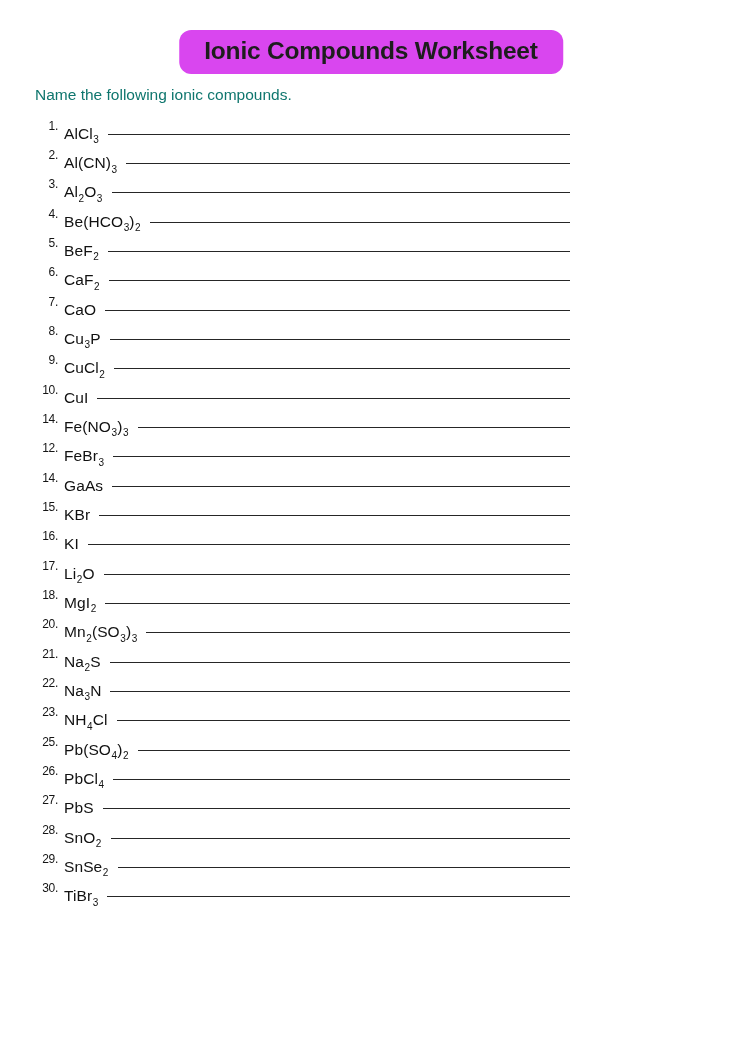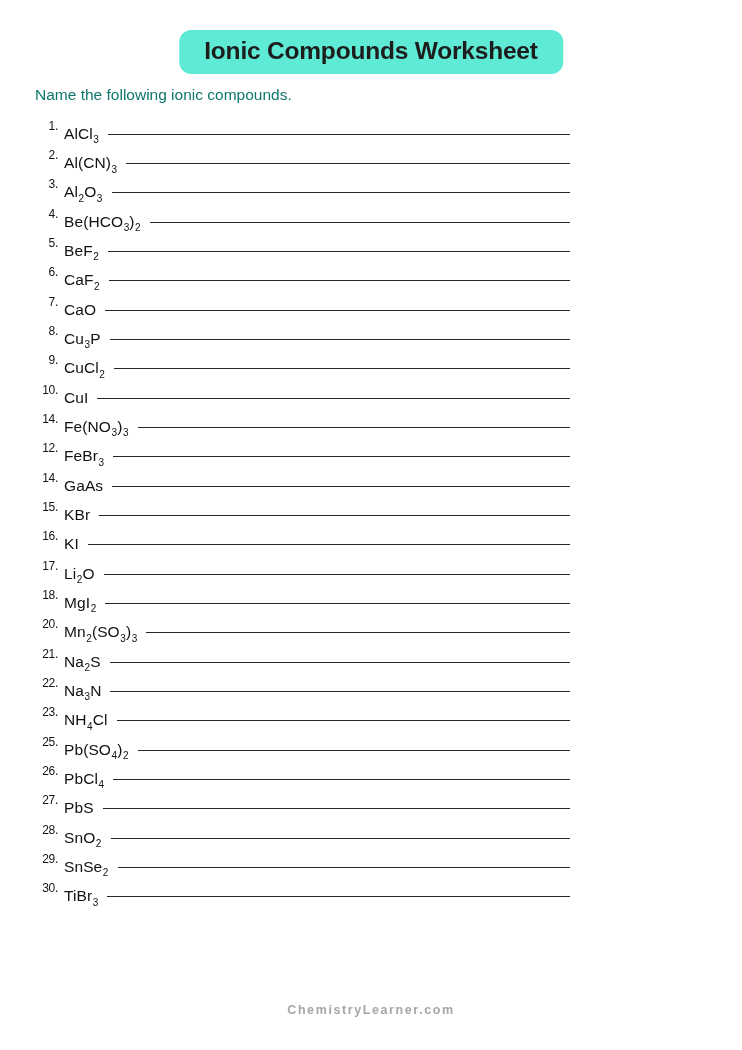--- a/index.html
+++ b/index.html
@@ -13,21 +13,21 @@
     height: 1050px;
     background: #ffffff;
     font-family: "Liberation Sans", sans-serif;
     overflow: hidden;
   }
   .title-pill {
     position: absolute;
     top: 30px;
     left: 50%;
     transform: translateX(-50%);
-    background: #5eead4;
+    background: #d946ef;
     border-radius: 12px;
     padding: 7px 25px 9px 25px;
     white-space: nowrap;
   }
   .title-text {
     font-size: 24.5px;
     font-weight: bold;
     color: #1d1d1d;
     letter-spacing: -0.2px;
   }
@@ -239,15 +239,14 @@
         <span class="formula">SnSe<sub>2</sub></span>
         <span class="blank"></span>
       </li>
       <li class="row">
         <span class="num">30.</span>
         <span class="formula">TiBr<sub>3</sub></span>
         <span class="blank"></span>
       </li>
     </ol>
 
-  <div class="footer">ChemistryLearner.com</div>
 
 </div>
 
 </body></html>

